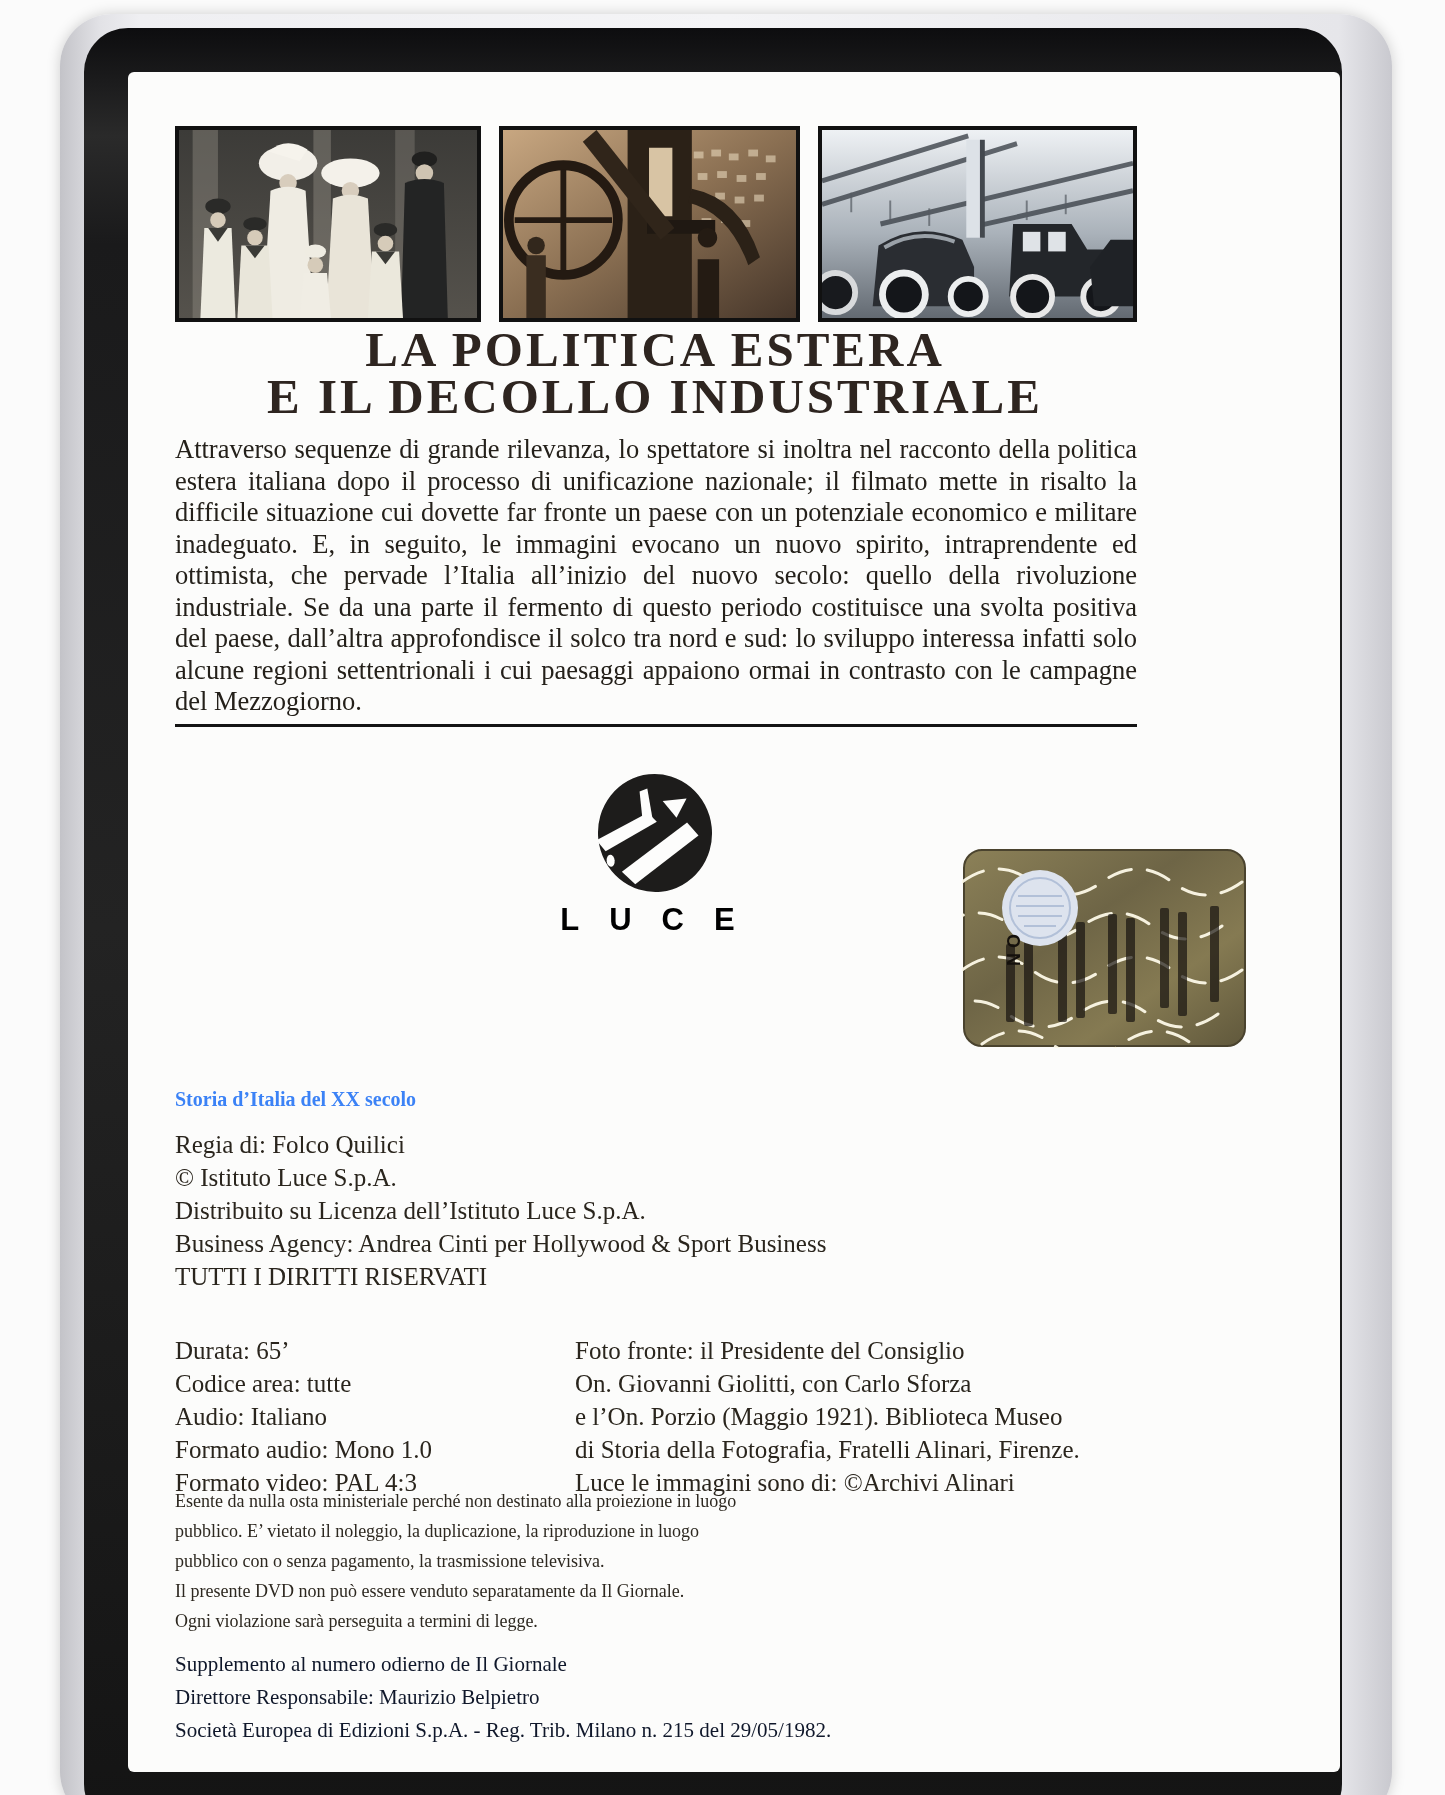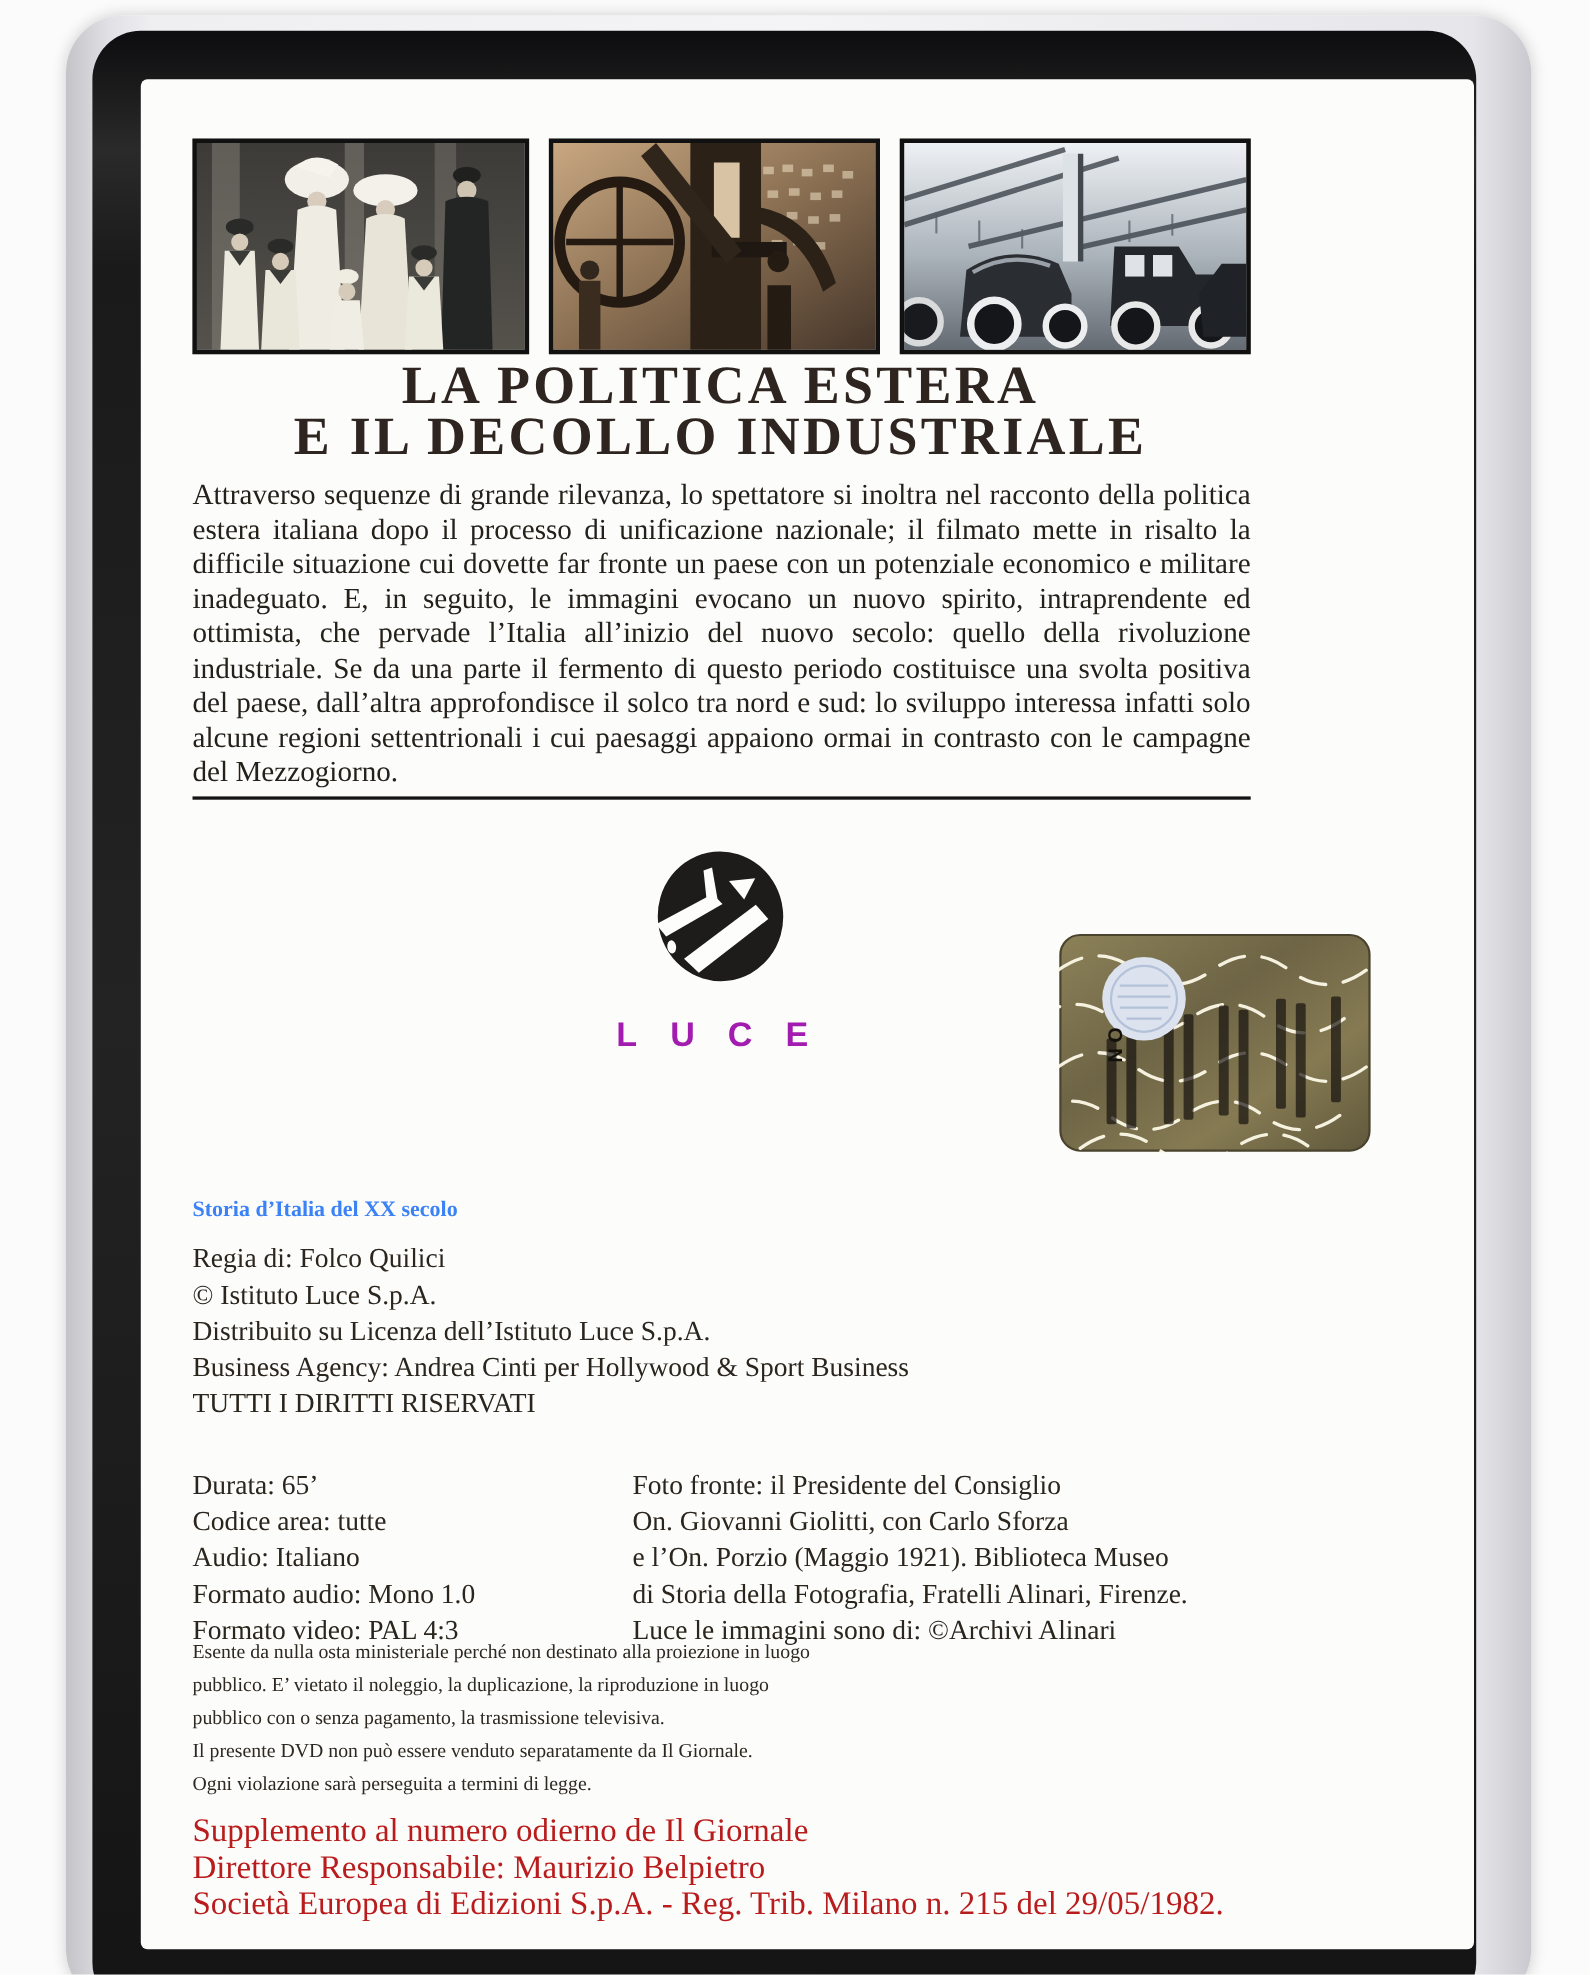--- a/index.html
+++ b/index.html
@@ -32,35 +32,35 @@
   .title{position:absolute;left:27px;top:254px;width:1000px;text-align:center;
     color:var(--titleInk);font-size:49px;line-height:47px;font-weight:600;letter-spacing:3px;white-space:nowrap}
   
   .description{position:absolute;left:47px;top:362px;width:962px;
     font-size:26.5px;line-height:31.5px;text-align:justify;text-align-last:left;color:#24201a}
   
   .rule{position:absolute;left:47px;top:652px;width:962px;height:3px;background:#141414}
   
   .logo-block{position:absolute;left:407px;top:700px;width:240px;text-align:center}
   .logo-mark{display:inline-block;width:126px;height:122px}
-  .logo-word{margin-top:24px;font-family:"Liberation Sans","DejaVu Sans",sans-serif;
-    font-size:31px;font-weight:600;letter-spacing:30px;color:#a21caf;text-indent:15px}
+  .logo-word{margin-top:4px;font-family:"Liberation Sans","DejaVu Sans",sans-serif;
+    font-size:31px;font-weight:600;letter-spacing:30px;color:#000000;text-indent:15px}
   
   .sticker{position:absolute;left:834px;top:776px;width:285px;height:200px}
   .sticker svg{display:block;width:100%;height:100%}
   
   .series-heading{position:absolute;left:47px;top:1016px;font-size:20px;font-weight:700;color:#3b82f6}
   .credits{position:absolute;left:47px;top:1056px;font-size:25px;line-height:33px;color:#2a251d}
   
   .specs{position:absolute;left:47px;top:1262px;font-size:25px;line-height:33px;color:#2a251d}
   .photo-credit{position:absolute;left:447px;top:1262px;font-size:25px;line-height:33px;color:#2a251d}
   
   .legal{position:absolute;left:47px;top:1414px;font-size:18px;line-height:30px;color:#2d2820}
   
-  .publisher{position:absolute;left:47px;top:1576px;font-size:30px;line-height:33px;color:#b91c1c}
+  .publisher{position:absolute;left:47px;top:1576px;font-size:21px;line-height:33px;color:#0f172a}
   .line{white-space:nowrap}
 </style>
 </head>
 <body>
 
 <div class="scene">
   <div class="case-outer"></div>
   <div class="case-frame"></div>
 
   <div class="insert">

